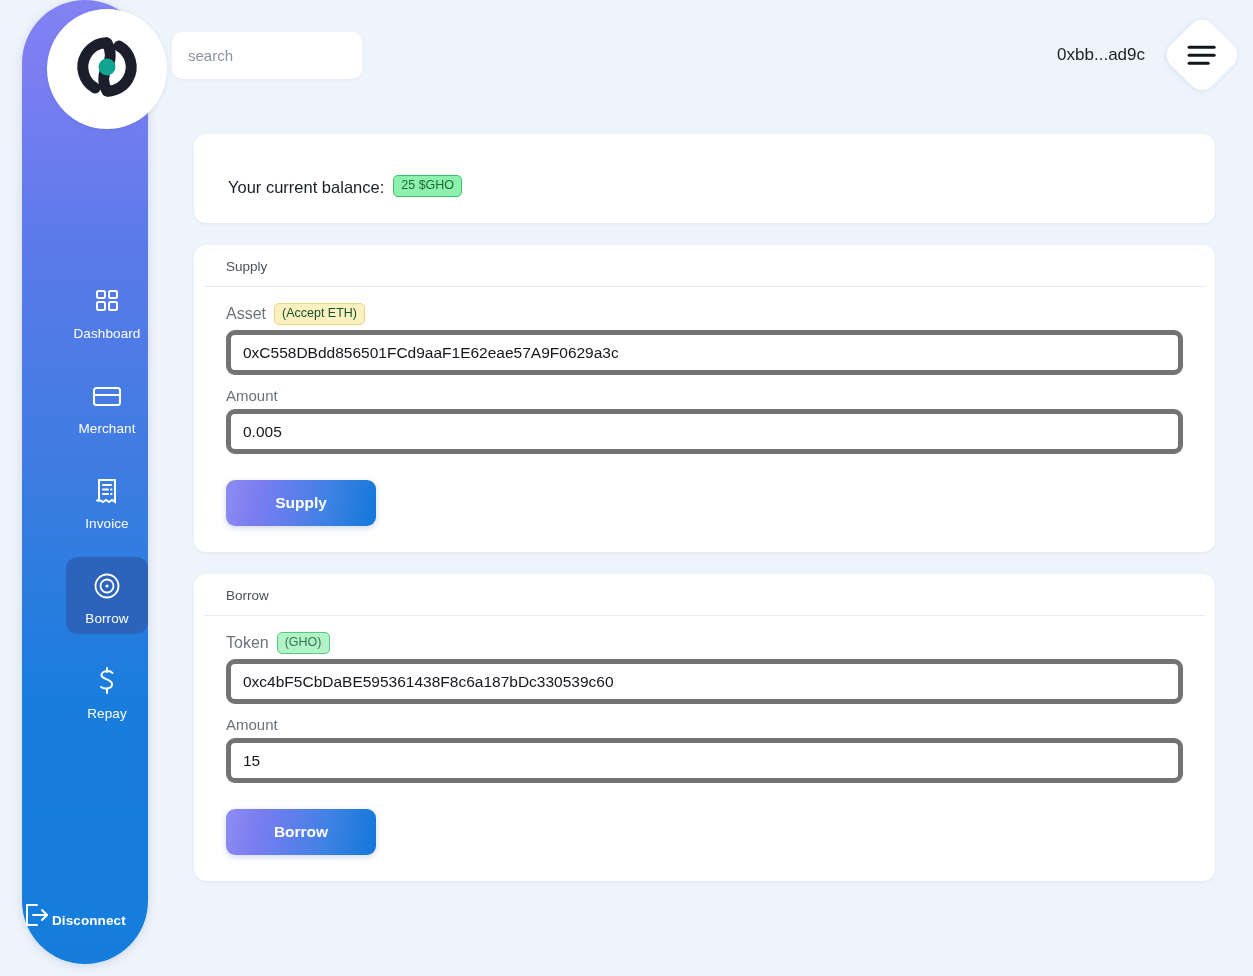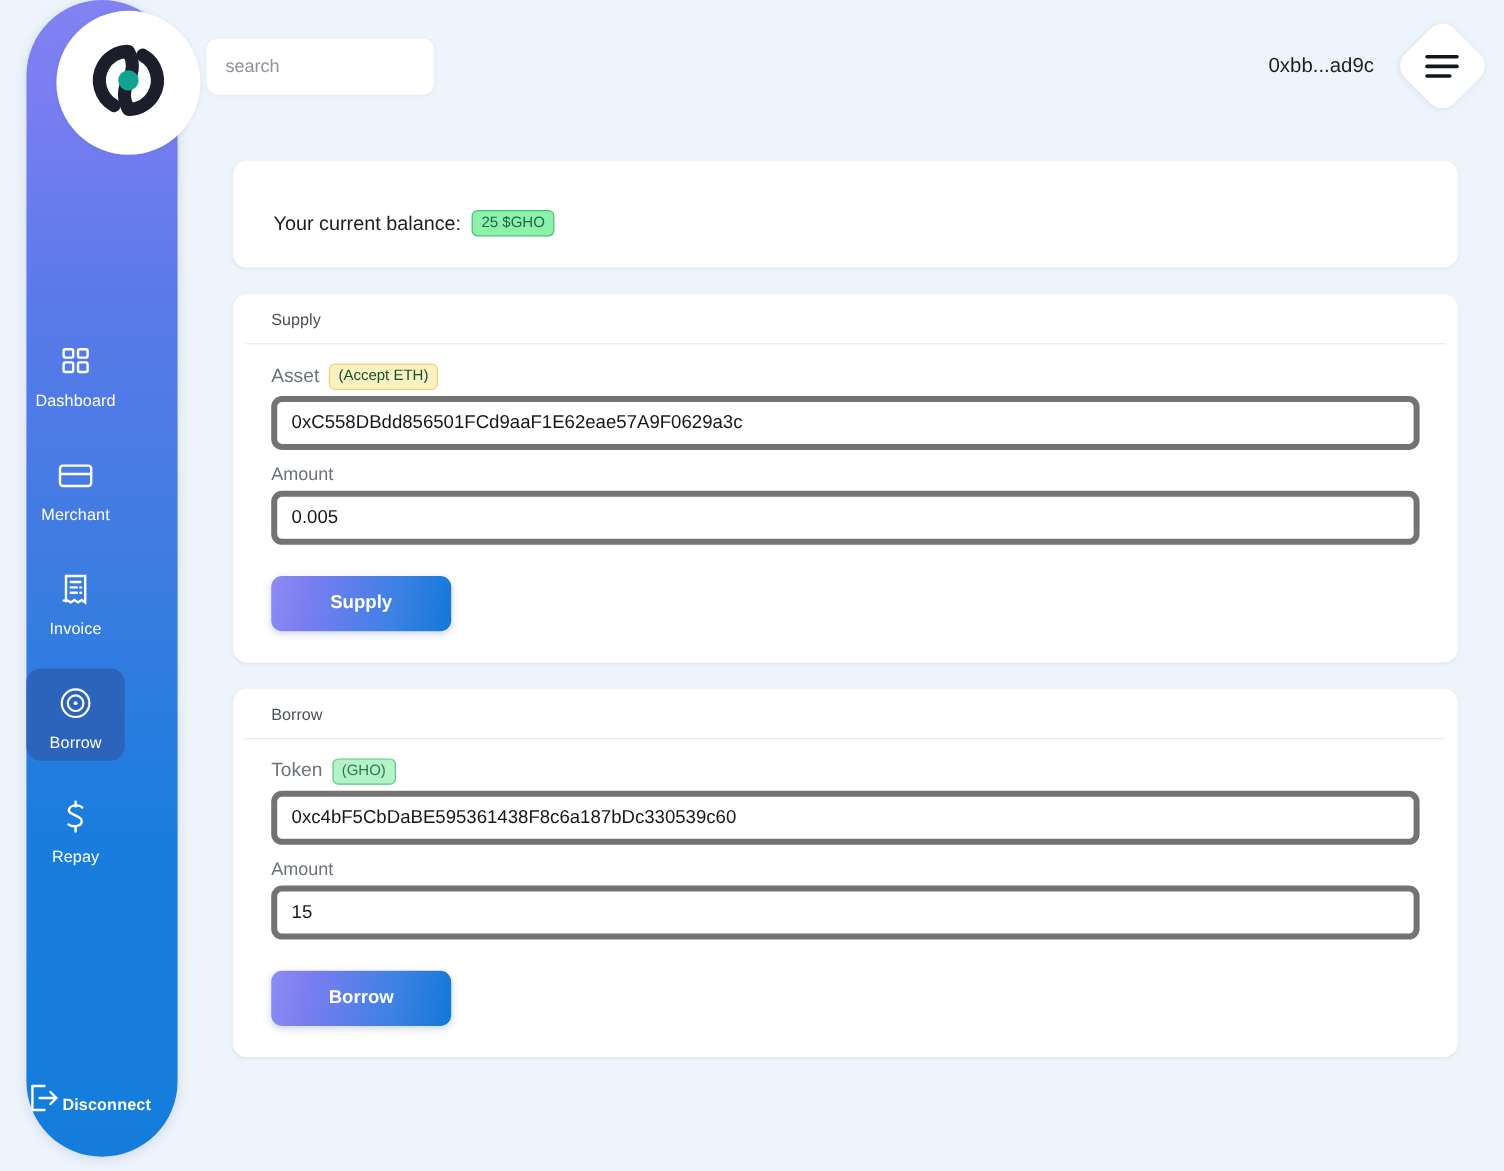--- a/index.html
+++ b/index.html
@@ -28,21 +28,21 @@
     left: 25px; top: 9px;
     width: 120px; height: 120px;
     border-radius: 50%;
     background: #ffffff;
     display: flex; align-items: center; justify-content: center;
     box-shadow: 0 1px 4px rgba(60,90,160,0.10);
   }
   #nav {
     position: absolute;
     top: 272px; left: 0; right: 0;
-    display: flex; flex-direction: column; align-items: flex-start;
+    display: flex; flex-direction: column; align-items: flex-end;
   }
   .nav-item {
     width: 82px;
     padding: 12px 0 8px 0;
     margin-bottom: 18px;
     border-radius: 12px;
     display: flex; flex-direction: column; align-items: center;
     cursor: pointer;
   }
   .nav-item.active { background: #2c64bb; }

